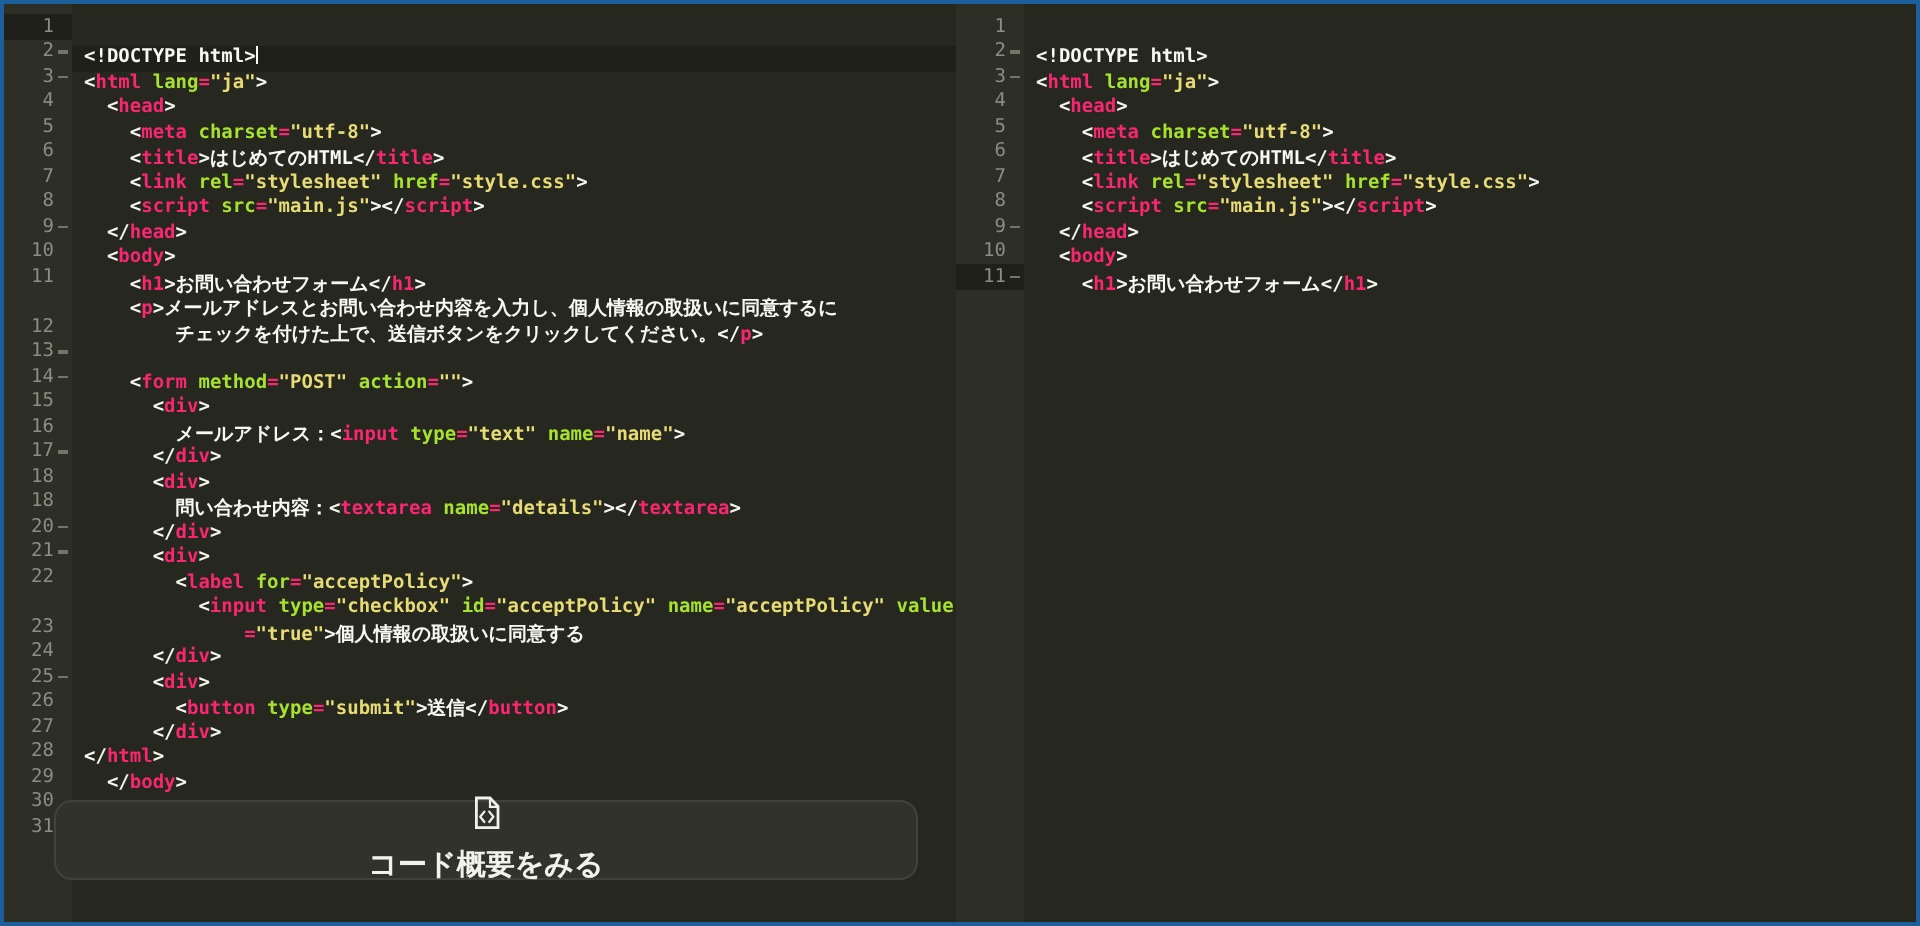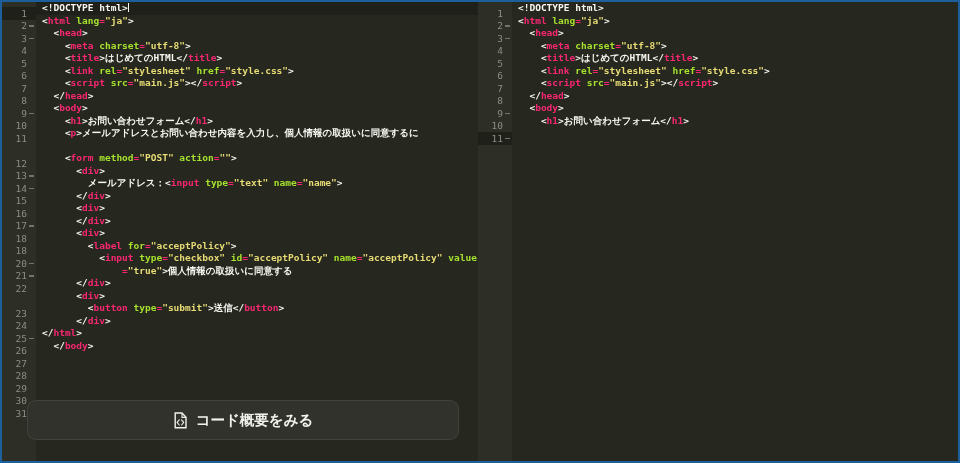--- a/index.html
+++ b/index.html
@@ -7,21 +7,21 @@
   .frame{
     box-sizing:border-box;width:960px;height:463px;
     border:2px solid var(--frame-border,#1d5f9b);
     display:flex;background:var(--code-bg,#26271f);
   }
   .pane{position:relative;height:100%;display:flex;background:var(--code-bg,#26271f);overflow:hidden;}
   .pane-left{width:476px;flex:none;}
   .pane-right{flex:1;}
   .gutter-bg{position:absolute;left:0;top:0;bottom:0;width:34px;background:var(--gutter-bg,#2d2e26);}
   .gutter{position:relative;z-index:1;width:34px;flex:none;padding-top:5px;}
-  .code{position:relative;z-index:1;flex:1;padding-top:0;overflow:hidden;}
+  .code{position:relative;z-index:1;flex:1;padding-top:21px;overflow:hidden;}
   .grow{
     height:12.5px;display:flex;justify-content:flex-end;align-items:center;
     font:400 9.5px "DejaVu Sans Mono","Liberation Mono",monospace;
     color:var(--line-number,#8c8d83);
   }
   .gfold{width:9px;height:100%;display:flex;align-items:center;justify-content:center;flex:none;}
   .fbar{width:5px;height:1.5px;background:var(--fold-mark,#73746a);display:inline-block;}
   .crow{
     height:12.5px;line-height:12.5px;white-space:pre;padding-left:6px;
     font:700 9.5px "DejaVu Sans Mono","Liberation Mono",monospace;
@@ -33,21 +33,21 @@
   .tk-a{color:var(--attr-green,#a6e22e);}
   .tk-s{color:var(--string-yellow,#e6db74);}
   .caret{display:inline-block;width:1px;height:9px;background:var(--caret,#f8f8f2);vertical-align:-1px;}
   .summary-btn{
     position:absolute;left:25px;right:19px;bottom:21px;height:40px;z-index:0;
     background:var(--button-bg,#31322b);
     border:1px solid var(--button-border,rgba(255,255,255,0.06));
     border-radius:9px;display:flex;align-items:center;justify-content:center;gap:8px;
     color:var(--button-text,#f2f2ed);
     font:700 14.5px "DejaVu Sans","Liberation Sans",sans-serif;
-    cursor:pointer;padding:0;
+    cursor:pointer;padding:0;flex-direction:column;
   }
   .btn-icon{display:flex;align-items:center;}
 </style>
 </head>
 <body style="--frame-border: #1d5f9b; --code-bg: #26271f; --gutter-bg: #2d2e26; --current-line-bg: #1f2019; --line-number: #8c8d83; --fold-mark: #73746a; --text-white: #f8f8f2; --tag-pink: #f92672; --attr-green: #a6e22e; --string-yellow: #e6db74; --caret: #f8f8f2; --button-bg: #31322b; --button-border: rgba(255,255,255,0.08); --button-text: #f2f2ed;">
 
 <div class="frame">
 
   <div class="pane pane-left">
     <div class="gutter-bg"></div>
@@ -216,26 +216,28 @@
         <div class="crow"><span class="tk-w">&lt;</span><span class="tk-t">html</span><span class="tk-w"> </span><span class="tk-a">lang</span><span class="tk-t">=</span><span class="tk-s">"ja"</span><span class="tk-w">&gt;</span></div>
         <div class="crow"><span class="tk-w">  &lt;</span><span class="tk-t">head</span><span class="tk-w">&gt;</span></div>
         <div class="crow"><span class="tk-w">    &lt;</span><span class="tk-t">meta</span><span class="tk-w"> </span><span class="tk-a">charset</span><span class="tk-t">=</span><span class="tk-s">"utf-8"</span><span class="tk-w">&gt;</span></div>
         <div class="crow"><span class="tk-w">    &lt;</span><span class="tk-t">title</span><span class="tk-w">&gt;</span><span class="tk-w">はじめてのHTML</span><span class="tk-w">&lt;/</span><span class="tk-t">title</span><span class="tk-w">&gt;</span></div>
         <div class="crow"><span class="tk-w">    &lt;</span><span class="tk-t">link</span><span class="tk-w"> </span><span class="tk-a">rel</span><span class="tk-t">=</span><span class="tk-s">"stylesheet"</span><span class="tk-w"> </span><span class="tk-a">href</span><span class="tk-t">=</span><span class="tk-s">"style.css"</span><span class="tk-w">&gt;</span></div>
         <div class="crow"><span class="tk-w">    &lt;</span><span class="tk-t">script</span><span class="tk-w"> </span><span class="tk-a">src</span><span class="tk-t">=</span><span class="tk-s">"main.js"</span><span class="tk-w">&gt;</span><span class="tk-w">&lt;/</span><span class="tk-t">script</span><span class="tk-w">&gt;</span></div>
         <div class="crow"><span class="tk-w">  &lt;/</span><span class="tk-t">head</span><span class="tk-w">&gt;</span></div>
         <div class="crow"><span class="tk-w">  &lt;</span><span class="tk-t">body</span><span class="tk-w">&gt;</span></div>
         <div class="crow"><span class="tk-w">    &lt;</span><span class="tk-t">h1</span><span class="tk-w">&gt;</span><span class="tk-w">お問い合わせフォーム</span><span class="tk-w">&lt;/</span><span class="tk-t">h1</span><span class="tk-w">&gt;</span></div>
         <div class="crow"><span class="tk-w">    &lt;</span><span class="tk-t">p</span><span class="tk-w">&gt;</span><span class="tk-w">メールアドレスとお問い合わせ内容を入力し、個人情報の取扱いに同意するに</span></div>
+        <div class="crow" style="padding-left: calc(8ch + 6px);"><span class="tk-w">チェックを付けた上で、送信ボタンをクリックしてください。</span><span class="tk-w">&lt;/</span><span class="tk-t">p</span><span class="tk-w">&gt;</span></div>
         <div class="crow"></div>
         <div class="crow"><span class="tk-w">    &lt;</span><span class="tk-t">form</span><span class="tk-w"> </span><span class="tk-a">method</span><span class="tk-t">=</span><span class="tk-s">"POST"</span><span class="tk-w"> </span><span class="tk-a">action</span><span class="tk-t">=</span><span class="tk-s">""</span><span class="tk-w">&gt;</span></div>
         <div class="crow"><span class="tk-w">      &lt;</span><span class="tk-t">div</span><span class="tk-w">&gt;</span></div>
         <div class="crow"><span class="tk-w">        メールアドレス：</span><span class="tk-w">&lt;</span><span class="tk-t">input</span><span class="tk-w"> </span><span class="tk-a">type</span><span class="tk-t">=</span><span class="tk-s">"text"</span><span class="tk-w"> </span><span class="tk-a">name</span><span class="tk-t">=</span><span class="tk-s">"name"</span><span class="tk-w">&gt;</span></div>
         <div class="crow"><span class="tk-w">      &lt;/</span><span class="tk-t">div</span><span class="tk-w">&gt;</span></div>
         <div class="crow"><span class="tk-w">      &lt;</span><span class="tk-t">div</span><span class="tk-w">&gt;</span></div>
+        <div class="crow"><span class="tk-w">        問い合わせ内容：</span><span class="tk-w">&lt;</span><span class="tk-t">textarea</span><span class="tk-w"> </span><span class="tk-a">name</span><span class="tk-t">=</span><span class="tk-s">"details"</span><span class="tk-w">&gt;</span><span class="tk-w">&lt;/</span><span class="tk-t">textarea</span><span class="tk-w">&gt;</span></div>
         <div class="crow"><span class="tk-w">      &lt;/</span><span class="tk-t">div</span><span class="tk-w">&gt;</span></div>
         <div class="crow"><span class="tk-w">      &lt;</span><span class="tk-t">div</span><span class="tk-w">&gt;</span></div>
         <div class="crow"><span class="tk-w">        &lt;</span><span class="tk-t">label</span><span class="tk-w"> </span><span class="tk-a">for</span><span class="tk-t">=</span><span class="tk-s">"acceptPolicy"</span><span class="tk-w">&gt;</span></div>
         <div class="crow"><span class="tk-w">          &lt;</span><span class="tk-t">input</span><span class="tk-w"> </span><span class="tk-a">type</span><span class="tk-t">=</span><span class="tk-s">"checkbox"</span><span class="tk-w"> </span><span class="tk-a">id</span><span class="tk-t">=</span><span class="tk-s">"acceptPolicy"</span><span class="tk-w"> </span><span class="tk-a">name</span><span class="tk-t">=</span><span class="tk-s">"acceptPolicy"</span><span class="tk-w"> </span><span class="tk-a">value</span></div>
         <div class="crow" style="padding-left: calc(14ch + 6px);"><span class="tk-t">=</span><span class="tk-s">"true"</span><span class="tk-w">&gt;</span><span class="tk-w">個人情報の取扱いに同意する</span></div>
         <div class="crow"><span class="tk-w">      &lt;/</span><span class="tk-t">div</span><span class="tk-w">&gt;</span></div>
         <div class="crow"><span class="tk-w">      &lt;</span><span class="tk-t">div</span><span class="tk-w">&gt;</span></div>
         <div class="crow"><span class="tk-w">        &lt;</span><span class="tk-t">button</span><span class="tk-w"> </span><span class="tk-a">type</span><span class="tk-t">=</span><span class="tk-s">"submit"</span><span class="tk-w">&gt;</span><span class="tk-w">送信</span><span class="tk-w">&lt;/</span><span class="tk-t">button</span><span class="tk-w">&gt;</span></div>
         <div class="crow"><span class="tk-w">      &lt;/</span><span class="tk-t">div</span><span class="tk-w">&gt;</span></div>
         <div class="crow"><span class="tk-w">&lt;/</span><span class="tk-t">html</span><span class="tk-w">&gt;</span></div>

